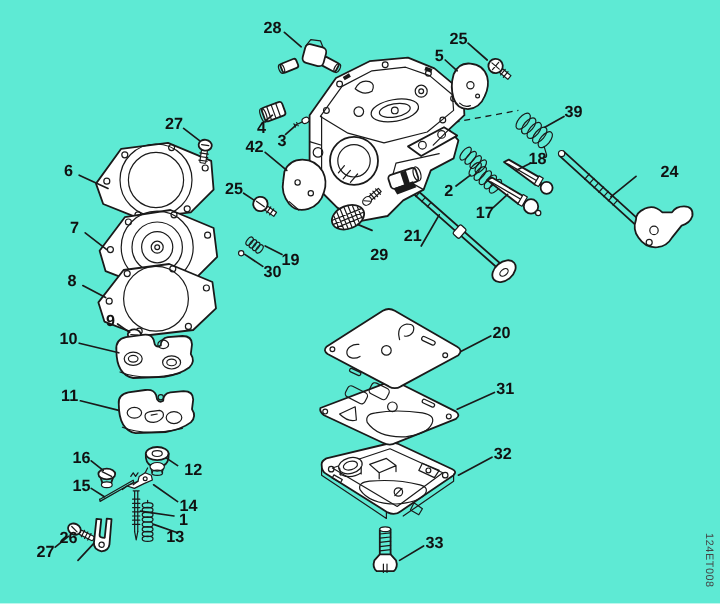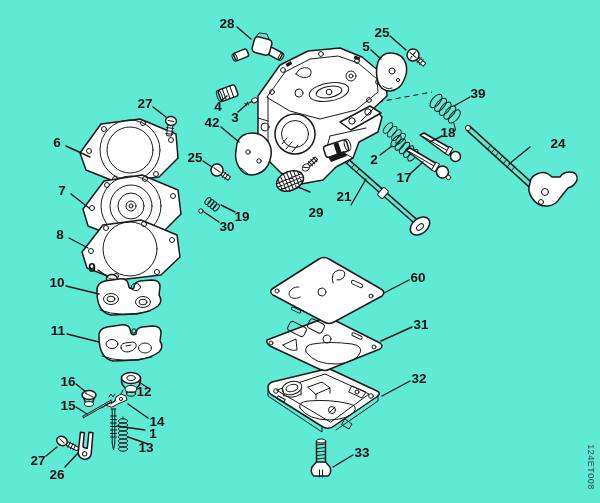--- a/index.html
+++ b/index.html
@@ -383,30 +383,30 @@
       <div class="callout" style="left: 374px; top: 159px;">2</div>
       <div class="callout" style="left: 538px; top: 143px; margin-left: 20px;">24</div>
       <div class="callout" style="left: 404px; top: 177px;">17</div>
       <div class="callout" style="left: 62px; top: 190px;">7</div>
       <div class="callout" style="left: 316px; top: 193px; margin-top: 19px;">29</div>
       <div class="callout" style="left: 242px; top: 216px;">19</div>
       <div class="callout" style="left: 227px; top: 226px;">30</div>
       <div class="callout" style="left: 344px; top: 196px;">21</div>
       <div class="callout" style="left: 60px; top: 234px;">8</div>
       <div class="callout" style="left: 92px; top: 267px;">9</div>
-      <div class="callout" style="left: 418px; top: 277px;">60</div>
+      <div class="callout" style="left: 418px; top: 277px;">20</div>
       <div class="callout" style="left: 57px; top: 282px;">10</div>
       <div class="callout" style="left: 421px; top: 324px;">31</div>
       <div class="callout" style="left: 58px; top: 330px;">11</div>
       <div class="callout" style="left: 68px; top: 381px;">16</div>
-      <div class="callout" style="left: 144px; top: 391px;">12</div>
+      <div class="callout" style="left: 161px; top: 391px;">12</div>
       <div class="callout" style="left: 419px; top: 378px;">32</div>
       <div class="callout" style="left: 68px; top: 405px;">15</div>
       <div class="callout" style="left: 157px; top: 421px;">14</div>
       <div class="callout" style="left: 153px; top: 433px;">1</div>
       <div class="callout" style="left: 146px; top: 447px;">13</div>
       <div class="callout" style="left: 38px; top: 460px;">27</div>
-      <div class="callout" style="left: 57px; top: 474px; text-align: center;">26</div>
+      <div class="callout" style="left: 57px; top: 448px; text-align: center;">26</div>
       <div class="callout" style="left: 362px; top: 452px;">33</div>
     </div>
 
 <div class="code">124ET008</div>
 </div>
 
 </body></html>

